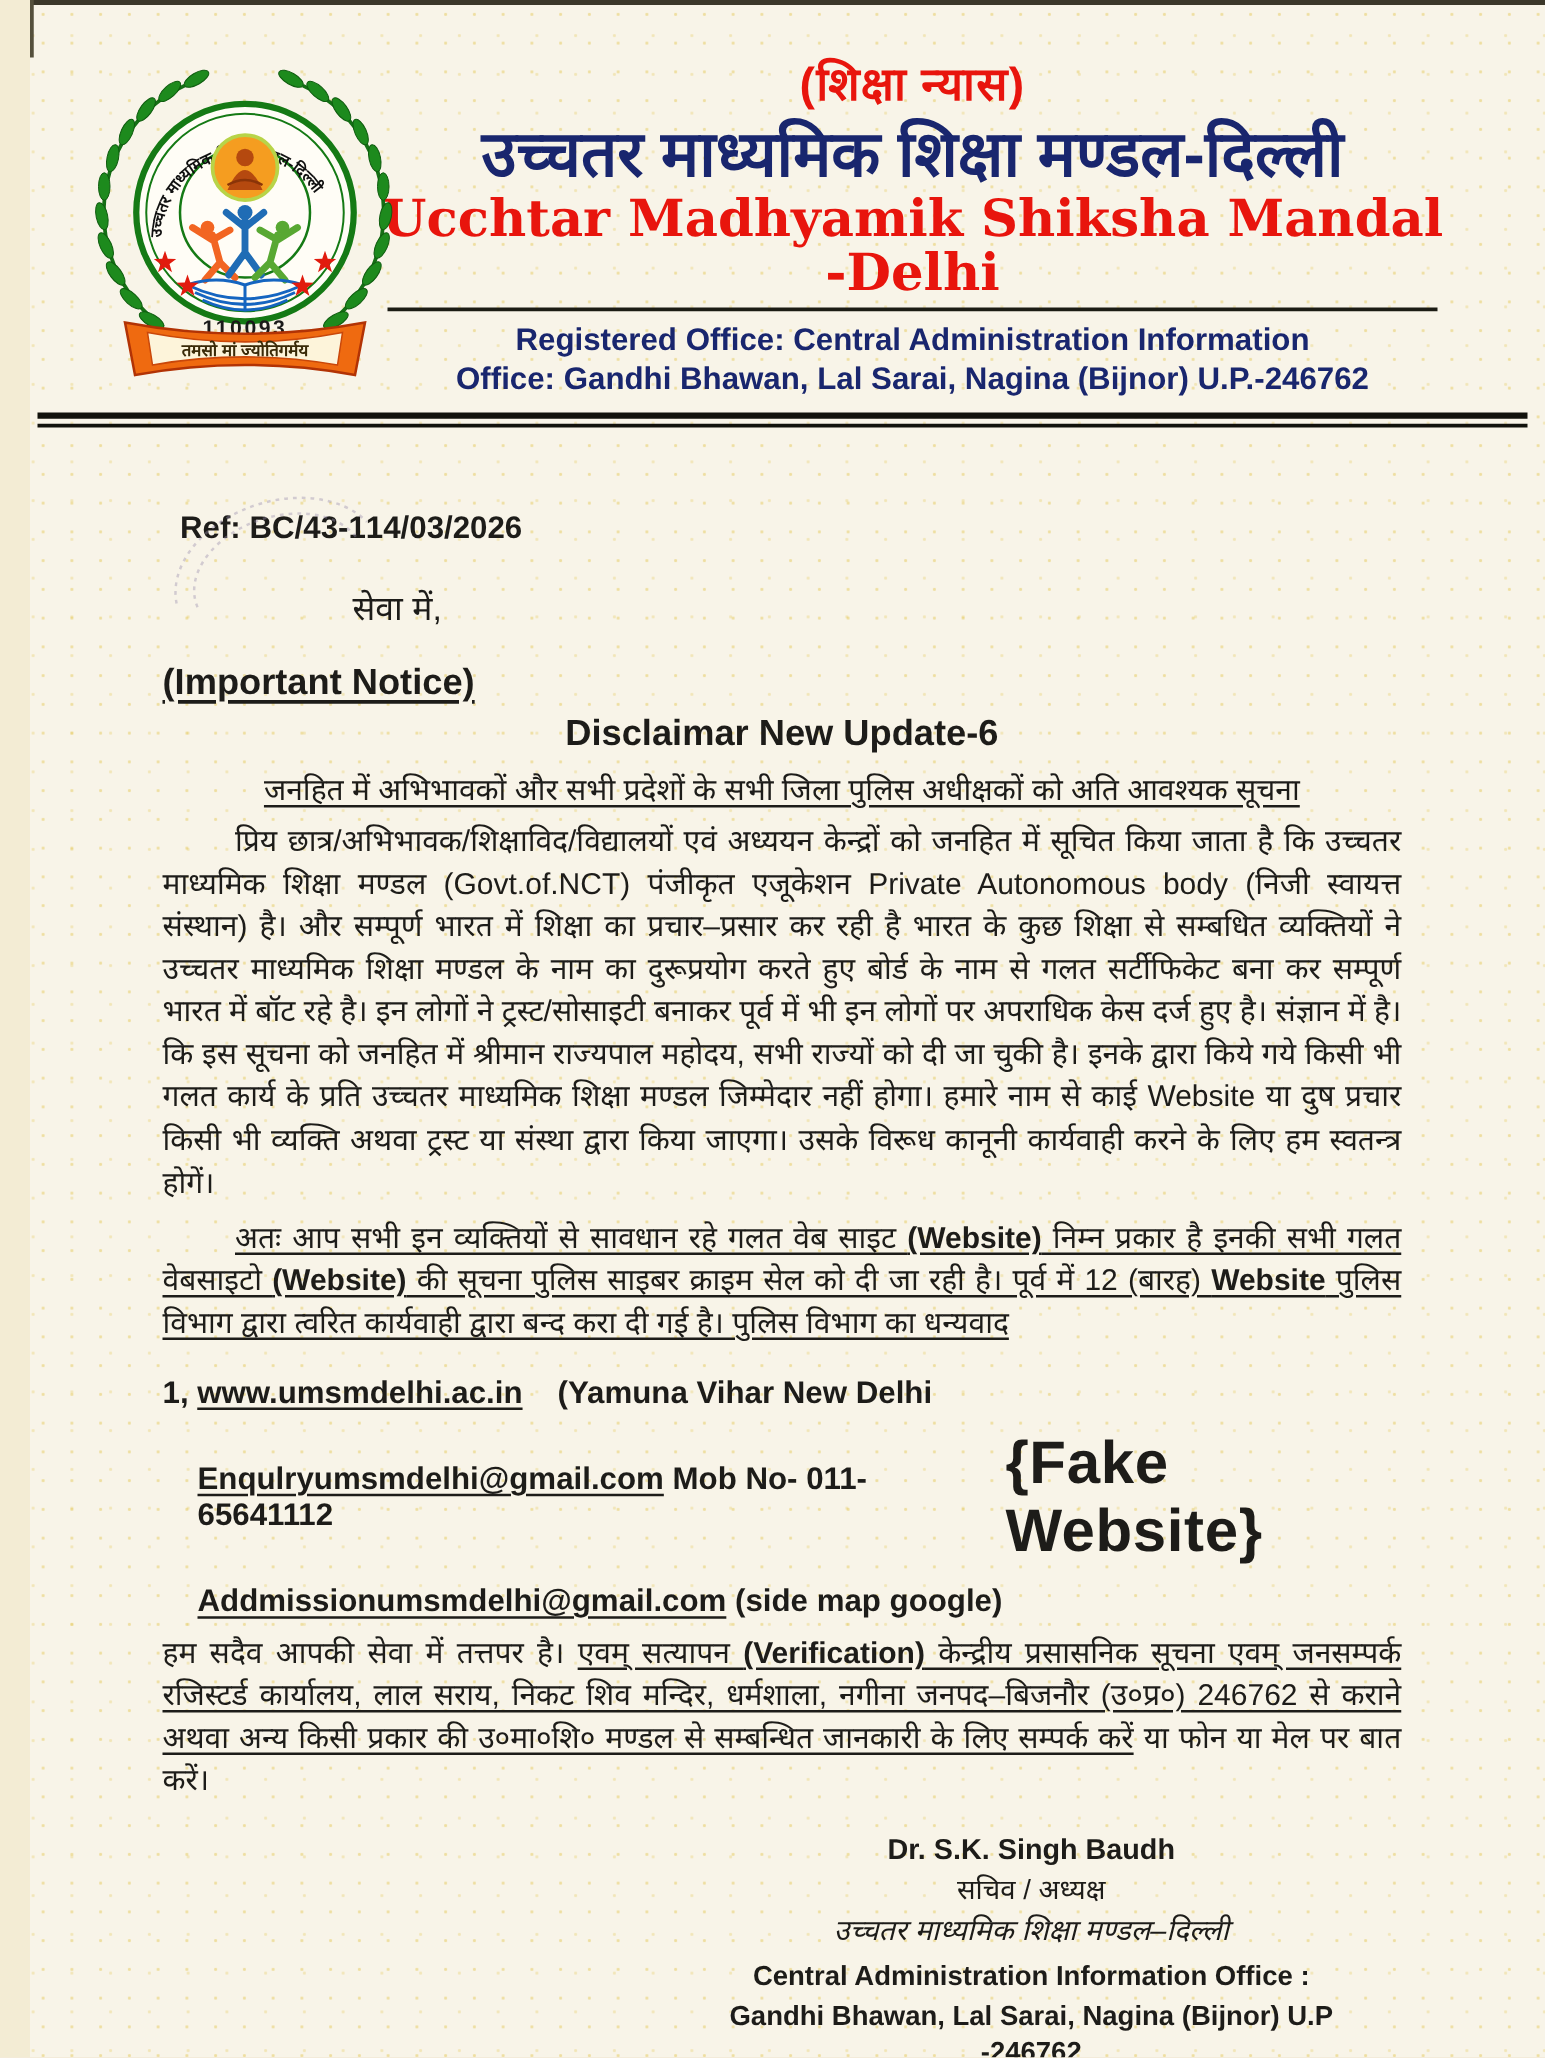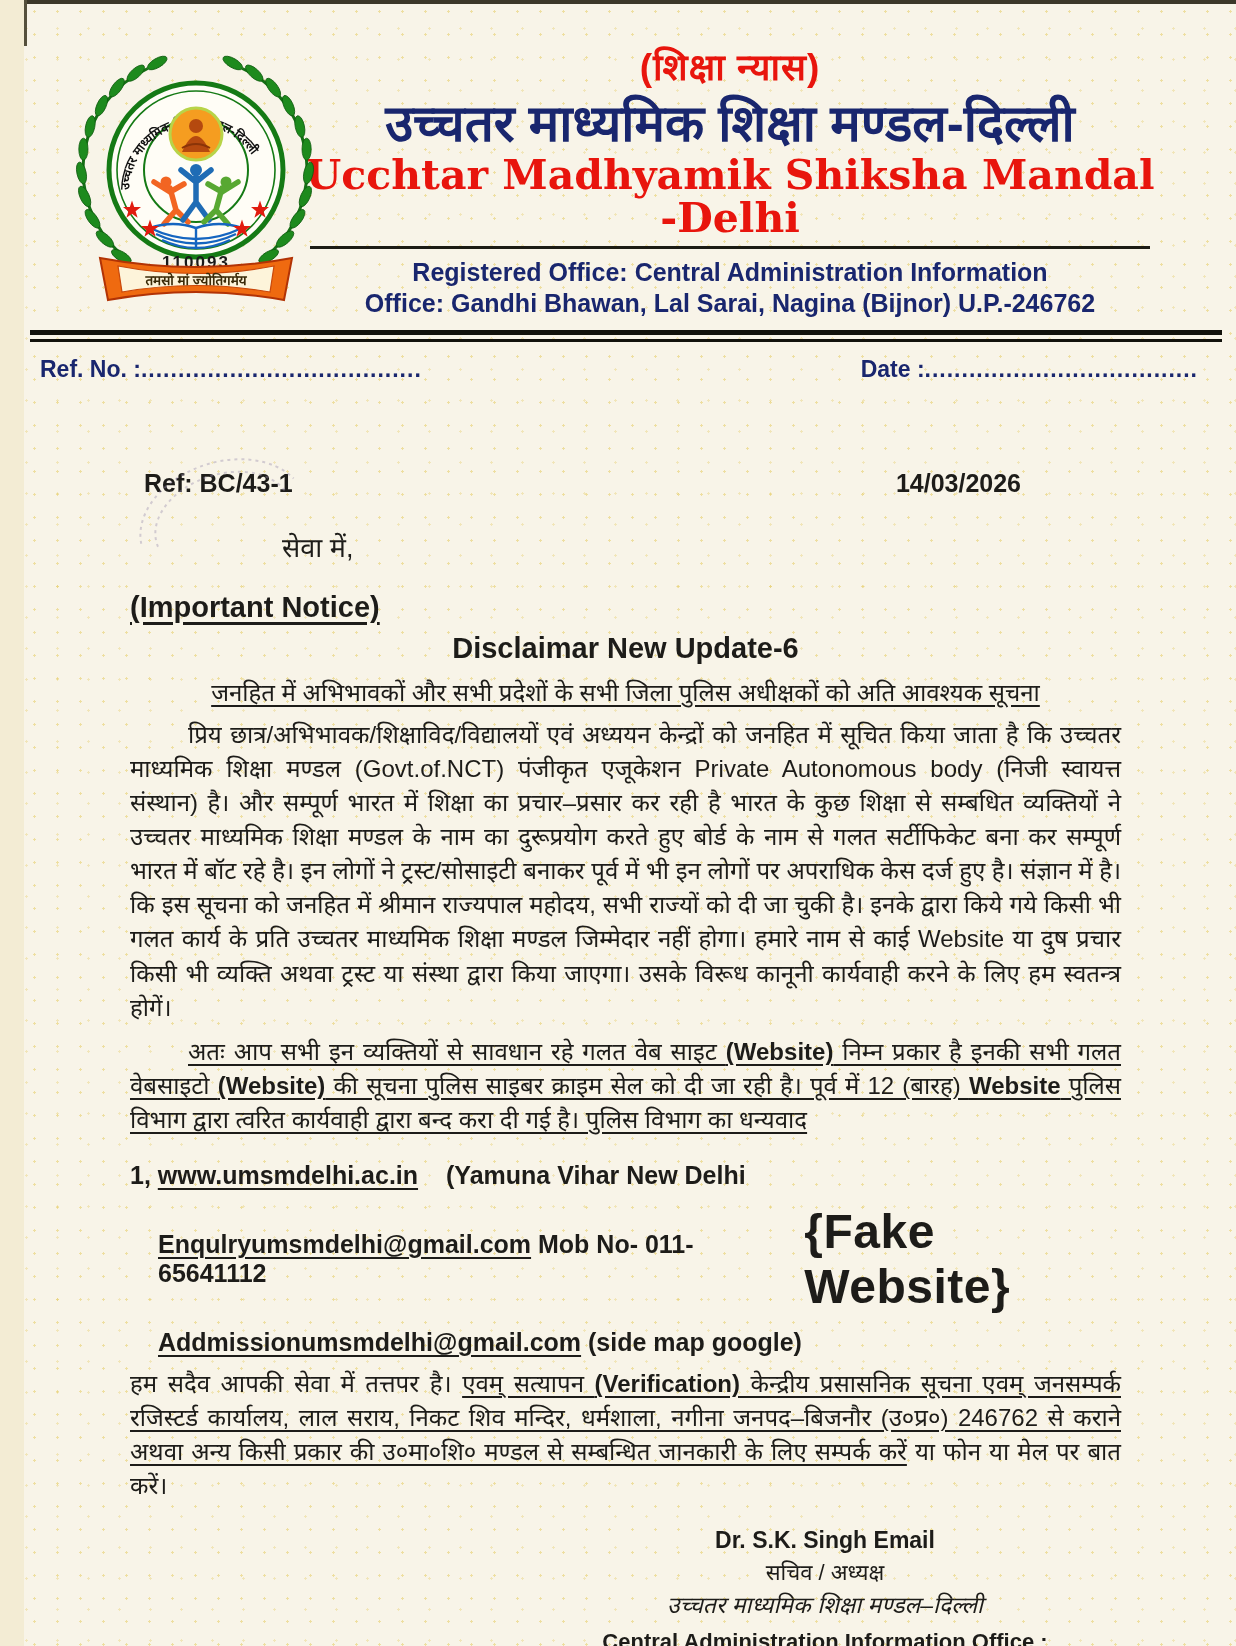--- a/index.html
+++ b/index.html
@@ -28,21 +28,21 @@
   .double-rule{margin:10px 14px 0 30px;}
   .double-rule .r1{height:5px;background:#12120c;}
   .double-rule .r2{height:3px;background:#12120c;margin-top:4px;}
 
   .refdate-row{display:flex;justify-content:space-between;padding:14px 38px 0 40px;
     color:#19266e;font-weight:bold;font-size:23px;}
   .dots{letter-spacing:1px;}
 
   
   .body{padding:0 115px 0 130px;color:#1d1c19;}
-  .refline{display:flex;justify-content:space-between;margin-top:86px;font-weight:bold;font-size:25px;position:relative;}
+  .refline{display:flex;margin-top:66px;font-weight:bold;font-size:25px;position:relative;}
   .refline .ref{margin-left:14px;}
   .refline .date{margin-right:100px;}
   .stamp{position:absolute;left:-30px;top:-58px;opacity:.4;}
   .salutation{margin:30px 0 0 152px;font-size:27px;}
   .notice-title{margin-top:26px;font-weight:bold;font-size:29px;
     text-decoration:underline;text-decoration-thickness:2.5px;text-underline-offset:5px;}
   .notice-sub{text-align:center;margin-top:8px;font-weight:bold;font-size:29px;
     text-decoration-thickness:2.5px;text-underline-offset:5px;}
   .notice-heading{text-align:center;margin-top:10px;font-size:24px;
     text-decoration:underline;text-underline-offset:4px;}
@@ -163,28 +163,20 @@
       <div class="reg-line">Registered Office: Central Administration Information</div>
       <div class="reg-line">Office: Gandhi Bhawan, Lal Sarai, Nagina (Bijnor) U.P.-246762</div>
     </div>
   </div>
 
   <div class="double-rule">
     <div class="r1"></div>
       <div class="r2"></div>
   </div>
 
-  <div class="refdate-row">
-    <span>
-      <span>Ref. No. :</span><span class="dots">......................................</span>
-    </span>
-    <span>
-      <span>Date :</span><span class="dots">.....................................</span>
-    </span>
-  </div>
 
   <div class="body">
 
     <div class="refline">
       <svg class="stamp" width="210" height="140" viewBox="0 0 210 140">
         <g fill="none" stroke="#9b8fae" stroke-width="2" stroke-dasharray="3 4" transform="rotate(-18 105 70)">
           <path d="M25,110 A85 60 0 0 1 190,95"></path>
           <path d="M40,118 A70 48 0 0 1 178,104"></path>
         </g>
       </svg>
@@ -215,21 +207,21 @@
 
     <div class="mail-row2">
       <span class="ul">Addmissionumsmdelhi@gmail.com</span><span> (side map google)</span>
     </div>
 
     <p class="bodytext">
       <span>हम सदैव आपकी सेवा में तत्तपर है। </span><span class="ul">एवम् सत्यापन </span><span class="ul b">(Verification)</span><span class="ul"> केन्द्रीय प्रसासनिक सूचना एवम् जनसम्पर्क रजिस्टर्ड कार्यालय, लाल सराय, निकट शिव मन्दिर, धर्मशाला, नगीना जनपद–बिजनौर (उ०प्र०) 246762 से कराने अथवा अन्य किसी प्रकार की उ०मा०शि० मण्डल से सम्बन्धित जानकारी के लिए सम्पर्क करें</span><span> या फोन या मेल पर बात करें।</span>
     </p>
 
     <div class="signature">
-      <div class="sig-name">Dr. S.K. Singh Email</div>
+      <div class="sig-name">Dr. S.K. Singh Baudh</div>
       <div class="sig-role">सचिव / अध्यक्ष</div>
       <div class="sig-org">उच्चतर माध्यमिक शिक्षा मण्डल–दिल्ली</div>
       <div class="sig-office">Central Administration Information Office :</div>
       <div class="sig-line">Gandhi Bhawan, Lal Sarai, Nagina (Bijnor) U.P -246762</div>
 
     </div>
   </div>
 </div>
 
 </body></html>

